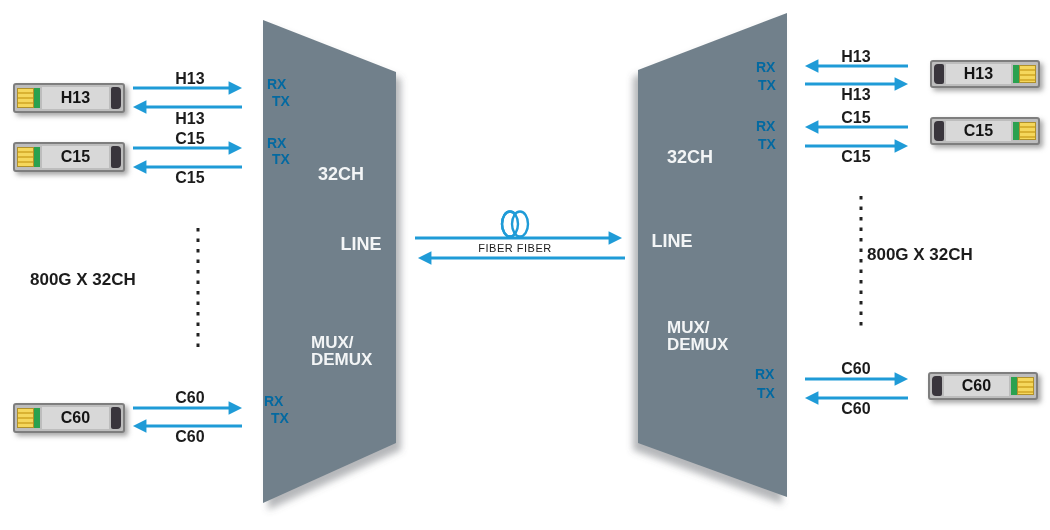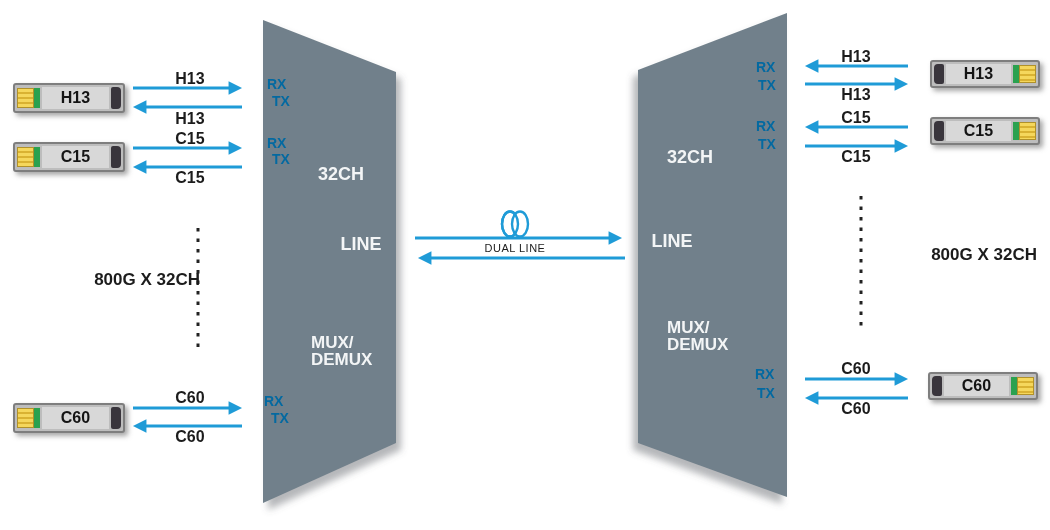--- a/index.html
+++ b/index.html
@@ -4,21 +4,21 @@
 <style>
   html,body { margin:0; padding:0; background:#ffffff; }
   #canvas {
     position:relative; width:1050px; height:530px; background:#ffffff;
     font-family:"Liberation Sans","DejaVu Sans",sans-serif; overflow:hidden;
   }
   svg.art { position:absolute; left:0; top:0; }
 
   .lbl { position:absolute; color:#1c1c1c; font-weight:bold; white-space:pre; }
   .ch-label  { width:120px; text-align:center; font-size:16px; line-height:16px; }
-  .cap-label { width:170px; text-align:right; font-size:17px; line-height:17px; }
+  .cap-label { width:170px; text-align:left; font-size:17px; line-height:17px; }
   .dual-label{ position:absolute; width:140px; text-align:center; font-size:11px;
                letter-spacing:.5px; color:#1c1c1c; font-weight:normal; }
 
   .port-label { position:absolute; color:#0369a1; font-weight:bold;
                 font-size:14px; line-height:13px; }
   .mux-big   { position:absolute; width:90px; text-align:center; color:#f3f5f6;
                font-weight:bold; font-size:18px; line-height:18px; }
   .muxdemux  { position:absolute; color:#f3f5f6; font-weight:bold;
                font-size:17px; line-height:17px; }
 
@@ -123,21 +123,21 @@
   <div class="port-label" style="left:272px; top:153px;">TX</div>
   <div class="port-label" style="left:264px; top:395px;">RX</div>
   <div class="port-label" style="left:271px; top:412px;">TX</div>
   <div class="mux-big" style="left:296px; top:165px;">32CH</div>
   <div class="mux-big" style="left:316px; top:235px;">LINE</div>
   <div class="muxdemux" style="left:311px; top:334px;">
     <div>MUX/</div>
     <div>DEMUX</div>
   </div>
 
-  <div class="dual-label" style="left:445px; top:242px;">DUAL LINE</div>
+  <div class="dual-label" style="left:445px; top:242px;">FIBER FIBER</div>
 
   <div class="port-label" style="left:756px; top:61px;">RX</div>
   <div class="port-label" style="left:758px; top:79px;">TX</div>
   <div class="port-label" style="left:756px; top:120px;">RX</div>
   <div class="port-label" style="left:758px; top:138px;">TX</div>
   <div class="port-label" style="left:755px; top:368px;">RX</div>
   <div class="port-label" style="left:757px; top:387px;">TX</div>
   <div class="mux-big" style="left:645px; top:148px;">32CH</div>
   <div class="mux-big" style="left:627px; top:232px;">LINE</div>
   <div class="muxdemux" style="left:667px; top:319px;">

